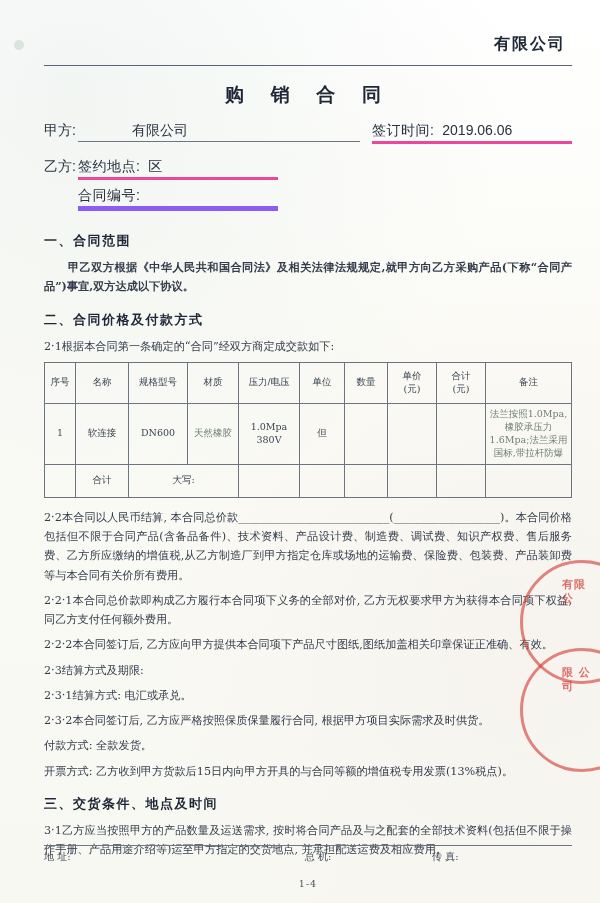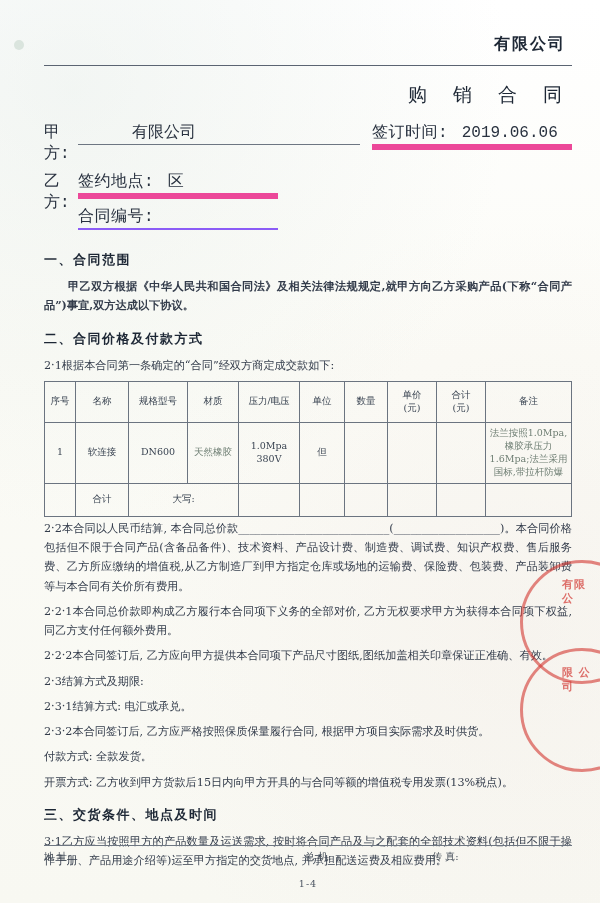--- a/index.html
+++ b/index.html
@@ -45,31 +45,31 @@
     letter-spacing: 2px;
     color: #1d2735;
     padding-right: 6px;
     margin-top: 12px;
   }
   .rule {
     border-top: 1px solid #5b6472;
     margin-top: 10px;
   }
   .doc-title {
-    text-align: right;
+    text-align: center;
     font-family: "DejaVu Serif", "Liberation Serif", serif;
     font-size: 19px;
-    font-weight: normal;
+    font-weight: bold;
     letter-spacing: 10px;
     color: #1d2735;
     margin: 16px 0 14px 0;
   }
   .parties {
-    font-family: Liberation Mono, monospace;
-    font-size: 16px;
+    font-family: Liberation Sans, sans-serif;
+    font-size: 14px;
     color: #28313f;
   }
   .party-row {
     display: flex;
     align-items: flex-start;
     margin-bottom: 7px;
   }
   .party-label {
     width: 34px;
     flex: none;
@@ -79,27 +79,27 @@
     border-bottom: 1px solid #6d7682;
     padding-left: 54px;
     padding-bottom: 1px;
     margin-right: 12px;
   }
   .meta-col {
     width: 200px;
     flex: none;
   }
   .meta-line {
-    border-bottom: 6px solid #ec4899;
+    border-bottom: 3px solid #ec4899;
     padding-bottom: 1px;
     margin-bottom: 7px;
     white-space: nowrap;
   }
   .meta-line.last {
-    border-bottom: 2px solid #8b5cf6;
+    border-bottom: 5px solid #8b5cf6;
   }
   .meta-key {
     letter-spacing: 0.5px;
   }
   .meta-val {
     margin-left: 4px;
   }
   h2.section {
     font-family: "DejaVu Serif", "Liberation Serif", serif;
     font-size: 13px;
@@ -126,21 +126,21 @@
   .faded2 {
     color: #a9b3ad;
   }
   table.goods {
     width: 100%;
     border-collapse: collapse;
     font-family: "DejaVu Serif", "Liberation Serif", serif;
     font-size: 9.5px;
     color: #3a4452;
     margin-top: 4px;
-    margin-bottom: 2px;
+    margin-bottom: 10px;
   }
   table.goods th, table.goods td {
     border: 1px solid #6b7480;
     text-align: center;
     vertical-align: middle;
     padding: 3px 2px;
     line-height: 1.35;
   }
   table.goods th {
     font-weight: normal;

